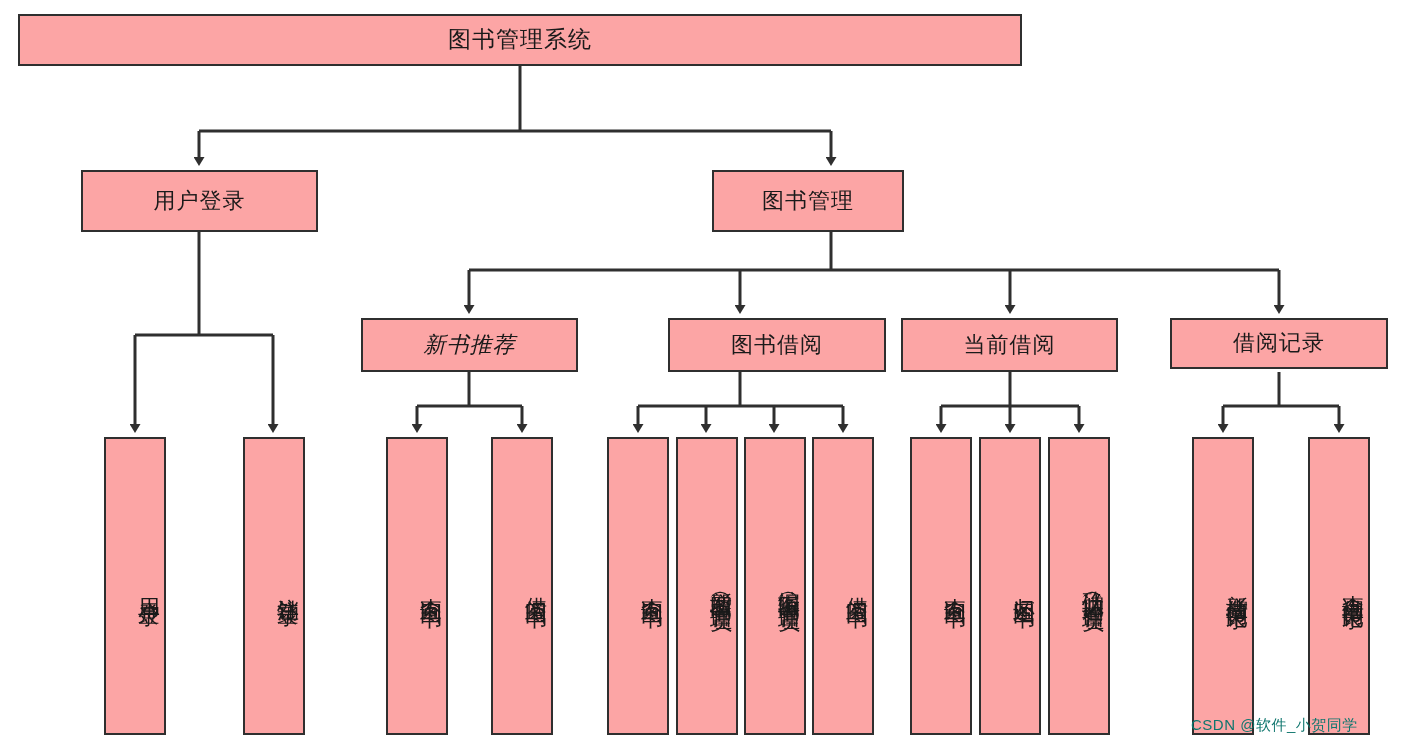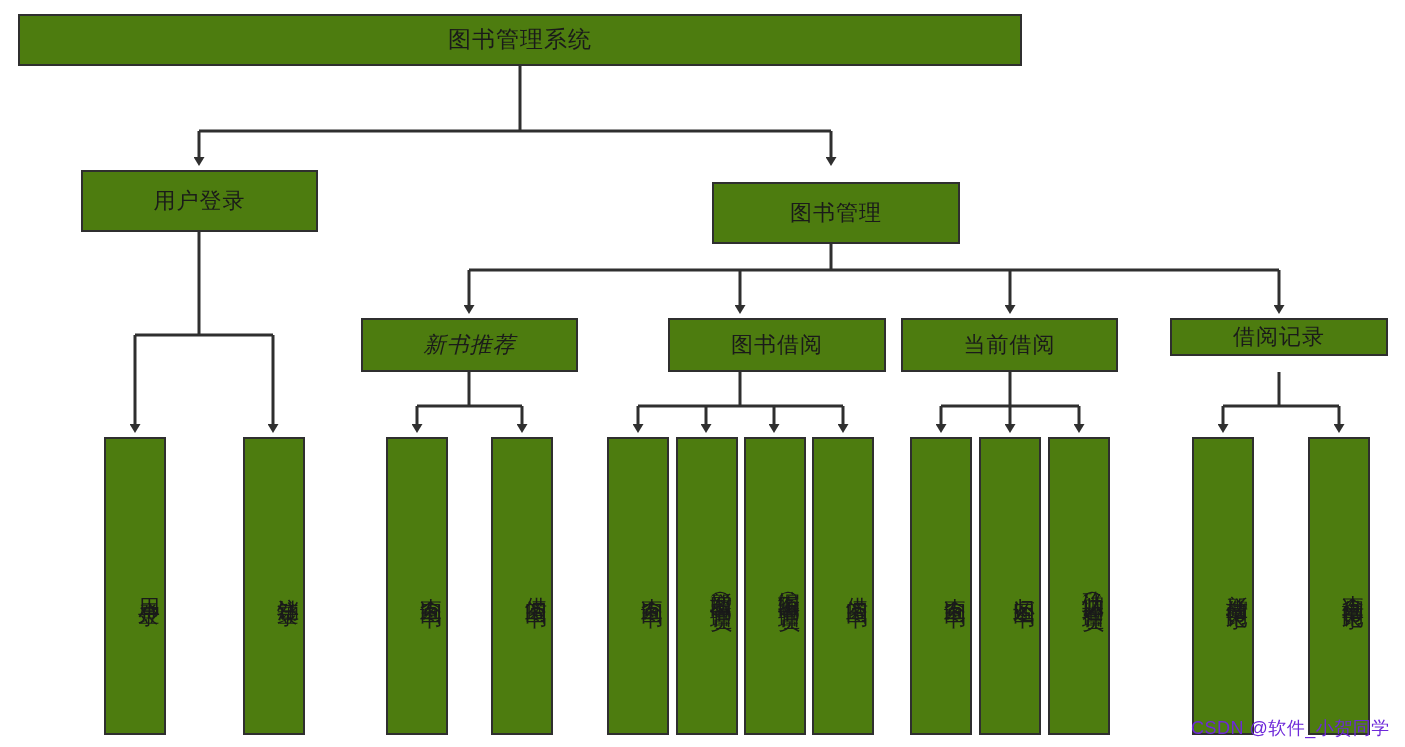--- a/index.html
+++ b/index.html
@@ -23,21 +23,21 @@
     left: 0;
     top: 0;
     width: 1405px;
     height: 747px;
     pointer-events: none;
   }
   .node {
     position: absolute;
     box-sizing: border-box;
     border: 2.5px solid #2f2f2f;
-    background: #4d7c0f;
+    background: #fca5a5;
     display: flex;
     align-items: center;
     justify-content: center;
     text-align: center;
     color: #1a1a1a;
   }
   .node.h {
     font-size: 22px;
     letter-spacing: 1px;
     line-height: 1.2;
@@ -56,22 +56,22 @@
     justify-content: center;
   }
   .node.v .vtext {
     writing-mode: vertical-rl;
     text-orientation: upright;
     display: block;
     white-space: normal;
   }
   .watermark {
     position: absolute;
-    font-size: 18px;
-    color: #6d28d9;
+    font-size: 15px;
+    color: #0f766e;
     white-space: nowrap;
     letter-spacing: 0.5px;
     font-family: "Liberation Sans", "DejaVu Sans", sans-serif;
   }
 </style>
 </head>
 <body>
 
 <div id="canvas">
 
@@ -128,34 +128,34 @@
     </g>
   </svg>
 
   <div class="node h root" style="left:18px; top:14px; width:1004px; height:52px;">
     <span>图书管理系统</span>
   </div>
 
   <div class="node h" style="left:81px; top:170px; width:237px; height:62px;">
     <span>用户登录</span>
   </div>
-  <div class="node h" style="left:712px; top:170px; width:248px; height:62px;margin-top:12px;">
+  <div class="node h" style="left:712px; top:170px; width:192px; height:62px;">
     <span>图书管理</span>
   </div>
 
   <div class="node h" style="left:361px; top:318px; width:217px; height:54px;font-style:italic;">
     <span>新书推荐</span>
   </div>
   <div class="node h" style="left:668px; top:318px; width:218px; height:54px;">
     <span>图书借阅</span>
   </div>
   <div class="node h" style="left:901px; top:318px; width:217px; height:54px;text-align:center;">
     <span>当前借阅</span>
   </div>
-  <div class="node h" style="left:1170px; top:318px; width:218px; height:38px;font-family:Liberation Serif, serif;">
+  <div class="node h" style="left:1170px; top:318px; width:218px; height:51px;font-family:Liberation Serif, serif;">
     <span>借阅记录</span>
   </div>
 
   <div class="node v" style="left:104px; top:437px; width:62px; height:298px;">
     <span class="vtext">用户登录</span>
   </div>
   <div class="node v" style="left:243px; top:437px; width:62px; height:298px;">
     <span class="vtext">注销登录</span>
   </div>
 

